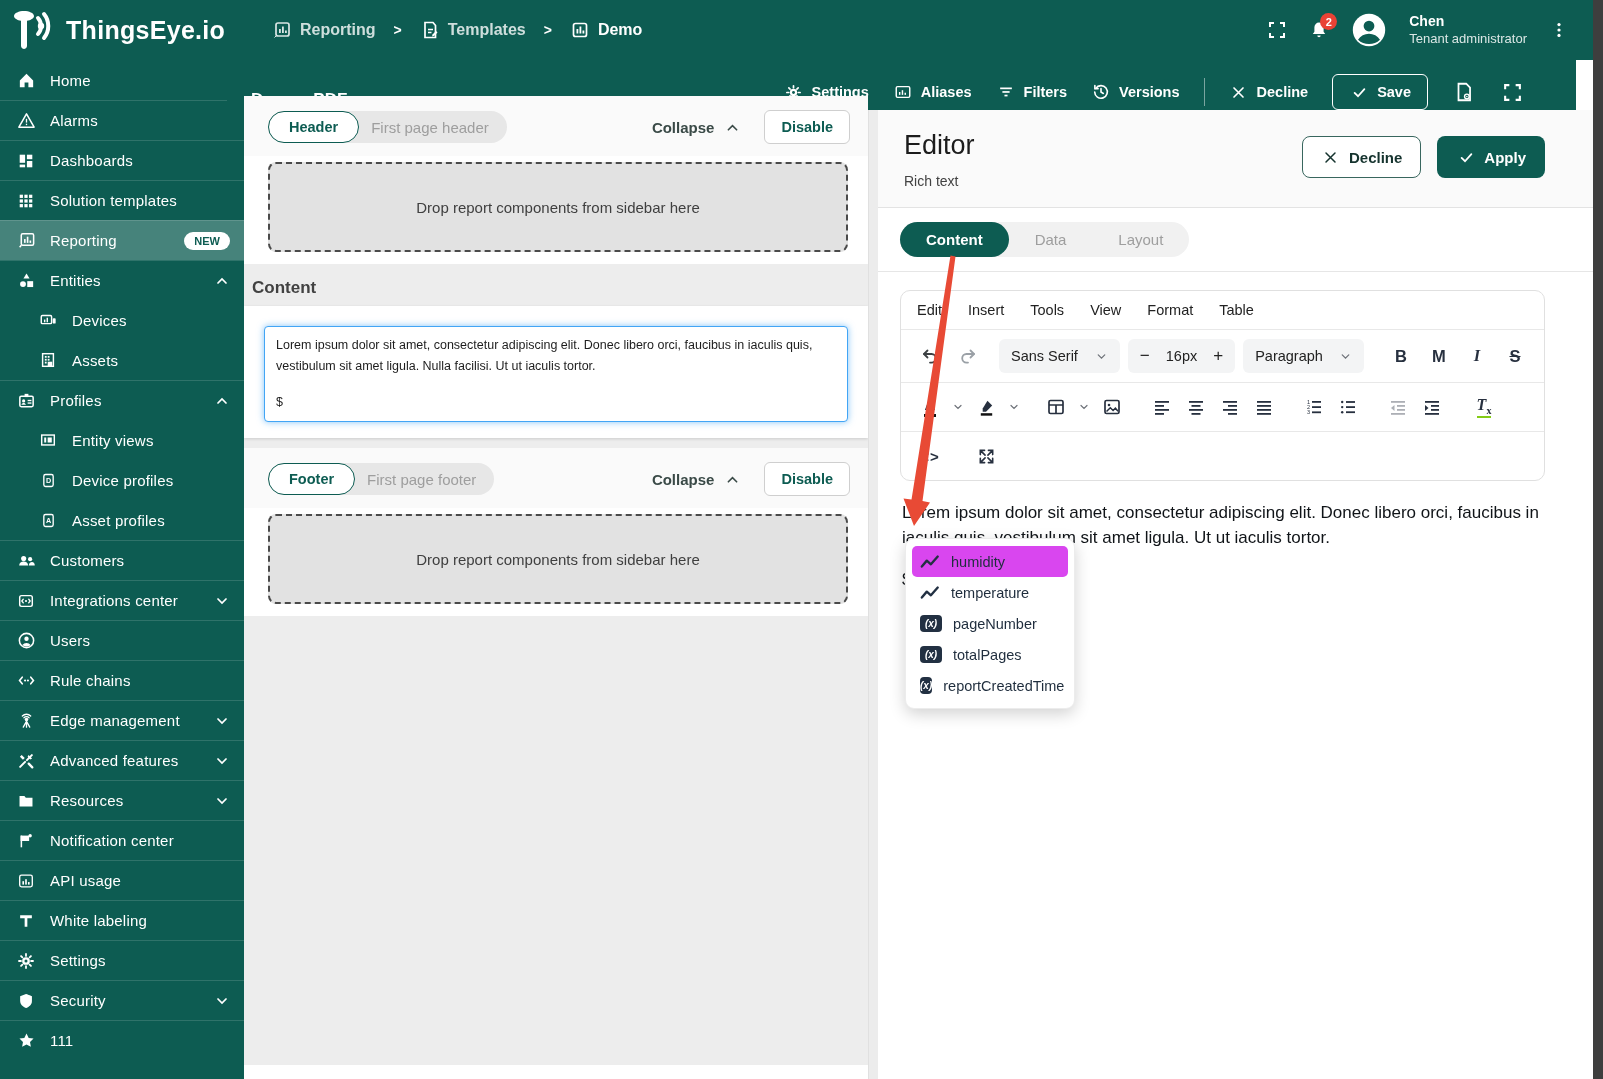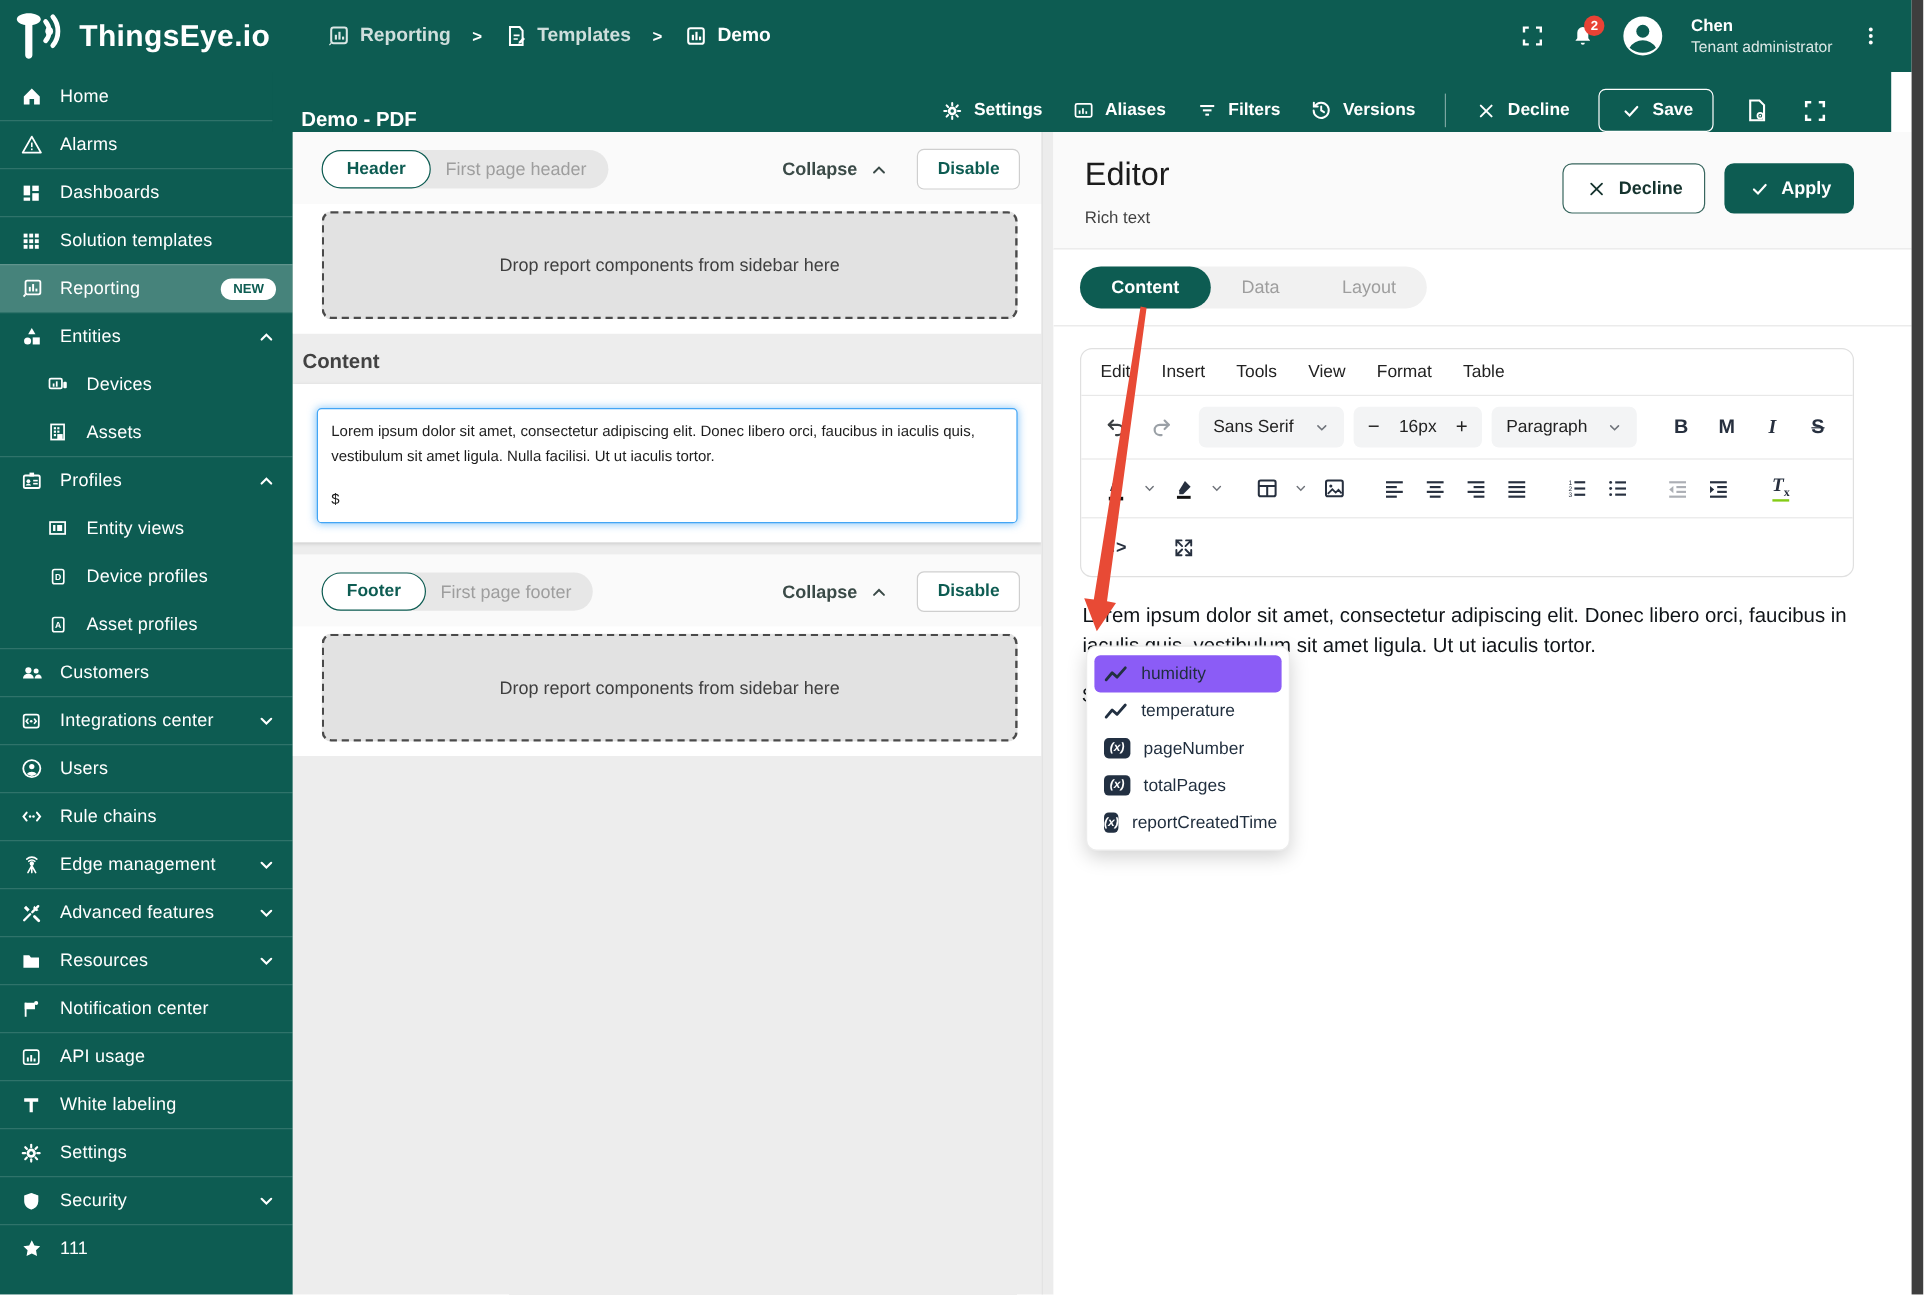--- a/index.html
+++ b/index.html
@@ -34,21 +34,21 @@
 
   
   .docbar { position:absolute; left:227px; top:60px; width:1349px; height:50px; background:#0d5c52; display:flex; align-items:flex-end; color:#fff; padding:0 52px 0 24px; }
   .doc-title { font-size:17px; font-weight:600; }
   .doc-actions { margin-left:auto; display:flex; align-items:center; gap:24px; }
   .doc-act { display:flex; align-items:center; gap:8px; font-size:14.5px; font-weight:600; cursor:pointer; }
   .doc-divider { width:1px; height:28px; background:rgba(255,255,255,.45); }
   .save-btn { display:flex; align-items:center; gap:8px; border:1.5px solid #fff; border-radius:6px; padding:7px 16px; font-size:14.5px; font-weight:600; cursor:pointer; }
 
   
-  .left-panel { position:absolute; left:244px; top:110px; width:624px; height:969px; background:#ededed; overflow:hidden; }
+  .left-panel { position:absolute; left:244px; top:96px; width:624px; height:969px; background:#ededed; overflow:hidden; }
   .sec-top { background:#fafafa; padding:0; }
   .chip-row { display:flex; align-items:center; padding:14px 18px 12px 24px; }
   .chip-combo { display:flex; align-items:center; background:#e7e7e7; border-radius:18px; height:32px; padding-right:18px; }
   .chip-primary { background:#fff; border:1.5px solid #0d5c52; color:#0d5c52; font-weight:700; font-size:14.5px; border-radius:18px; height:32px; display:flex; align-items:center; padding:0 20px; }
   .chip-secondary { color:#9e9e9e; font-size:15px; margin-left:12px; }
   .collapse-btn { margin-left:auto; display:flex; align-items:center; gap:8px; color:#3a4a47; font-size:15px; font-weight:600; cursor:pointer; margin-right:22px; }
   .disable-btn { border:1px solid #cfcfcf; background:#fff; color:#0d5c52; font-weight:700; font-size:14.5px; border-radius:6px; padding:8px 16px; cursor:pointer; }
   .white-block { background:#fff; padding:6px 20px 12px 24px; }
   .dropzone { border:2px dashed #4a4a4a; border-radius:8px; background:#e2e2e2; height:90px; display:flex; align-items:center; justify-content:center; color:#3f3f3f; font-size:15px; }
   .content-title { font-size:17px; font-weight:600; color:#424242; padding:14px 0 8px 8px; }
@@ -90,21 +90,21 @@
   .tx { font-family:"Liberation Serif", serif; font-style:italic; font-weight:600; font-size:16px; border-bottom:2px solid #84cc16; }
   .tx sub { font-size:10px; font-style:normal; }
   .code-ic { font-weight:700; font-size:15px; letter-spacing:1px; }
 
   .editor-body { padding:20px 26px 0 24px; font-size:17px; line-height:1.45; color:#101418; position:relative; }
   .editor-body .tok-line { margin-top:18px; display:flex; align-items:center; }
   .caret { display:inline-block; width:1.5px; height:20px; background:#000; margin-left:1px; }
 
   .autocomplete { position:absolute; left:27px; top:428px; width:170px; background:#fff; border:1px solid #ececec; border-radius:9px; box-shadow:0 5px 16px rgba(0,0,0,.18); padding:7px 6px; z-index:5; }
   .ac-item { display:flex; align-items:center; gap:11px; height:31px; padding:0 8px; border-radius:5px; font-size:14.5px; color:#1f2d3d; cursor:pointer; }
-  .ac-item.selected { background:#8b5cf6; }
+  .ac-item.selected { background:#d946ef; }
   .fx-badge { width:22px; height:17px; background:#223042; color:#fff; border-radius:4px; font-size:10px; font-style:italic; display:flex; align-items:center; justify-content:center; font-weight:600; }
 
   
   .page-scrollbar { position:absolute; right:0; top:0; width:10px; height:1079px; background:#3e3e3e; }
   .arrow-overlay { position:absolute; left:0; top:0; width:1603px; height:1079px; pointer-events:none; z-index:9; }
 </style>
 </head>
 <body>
 
 <div id="app">

